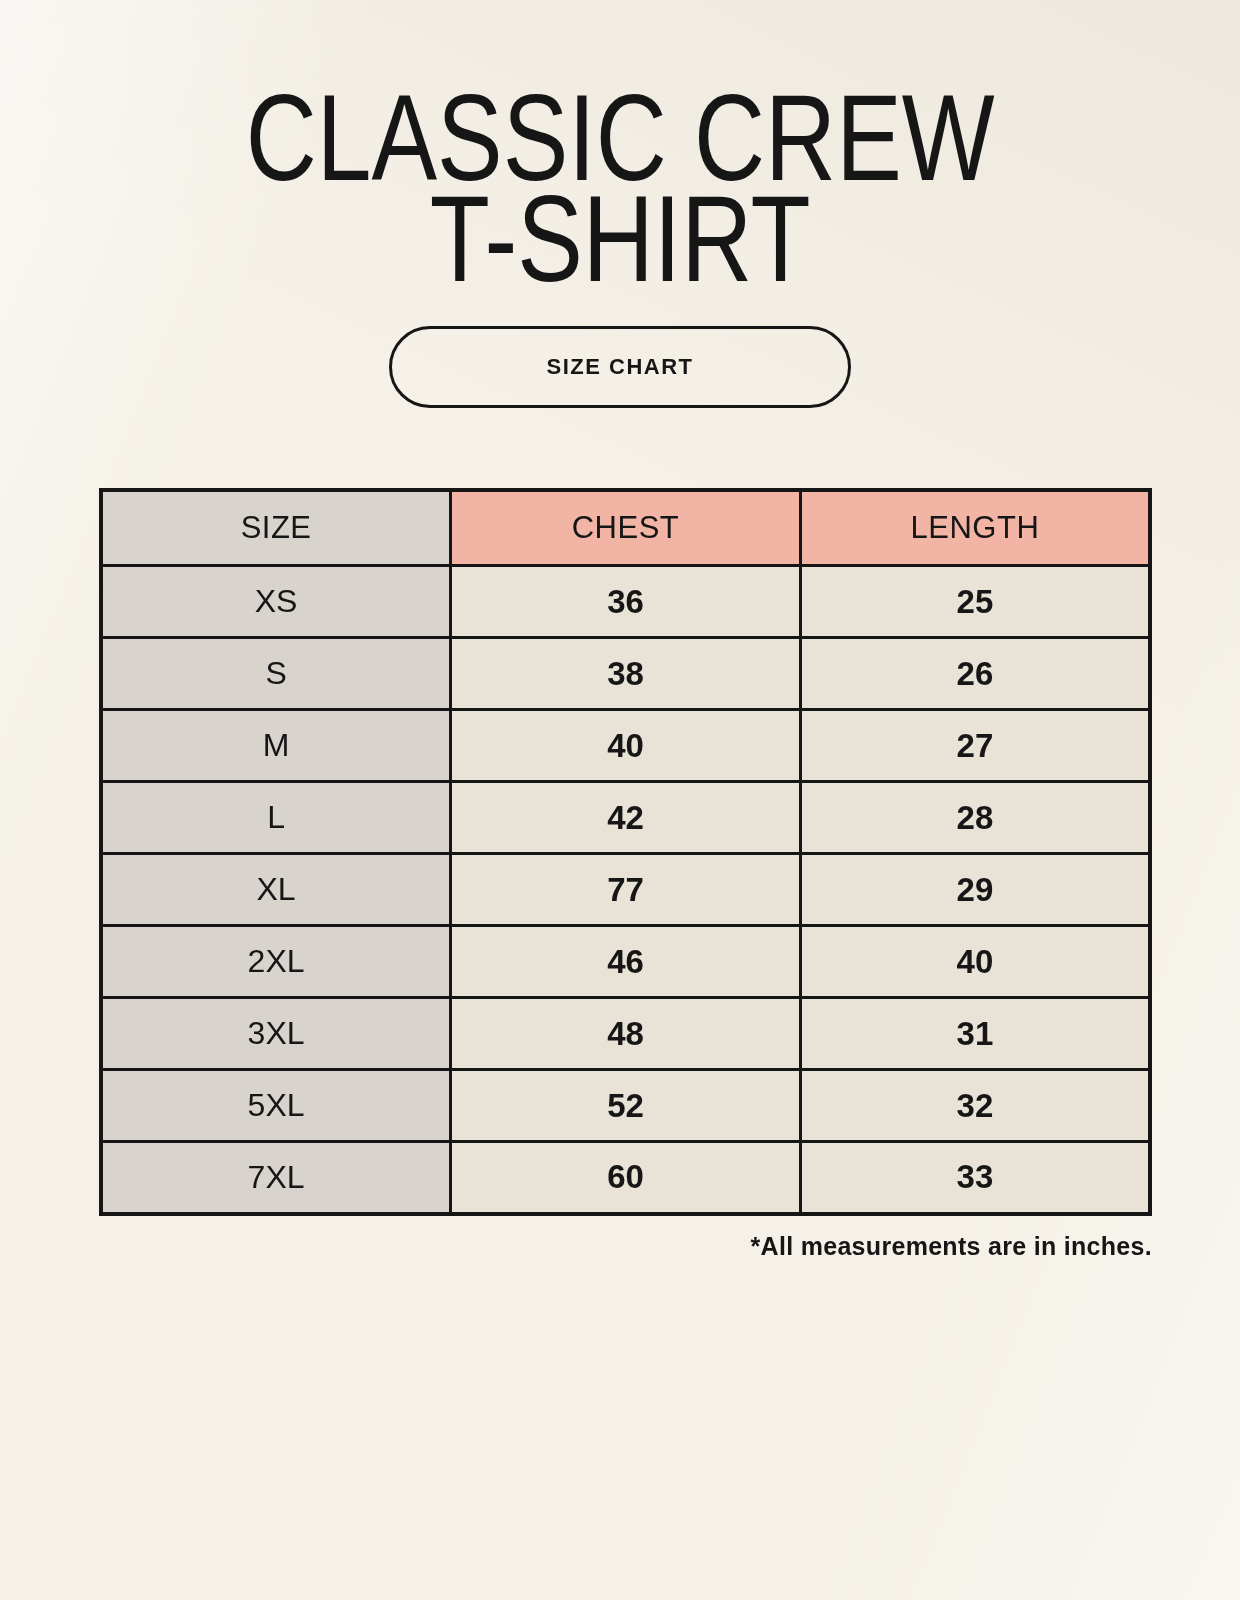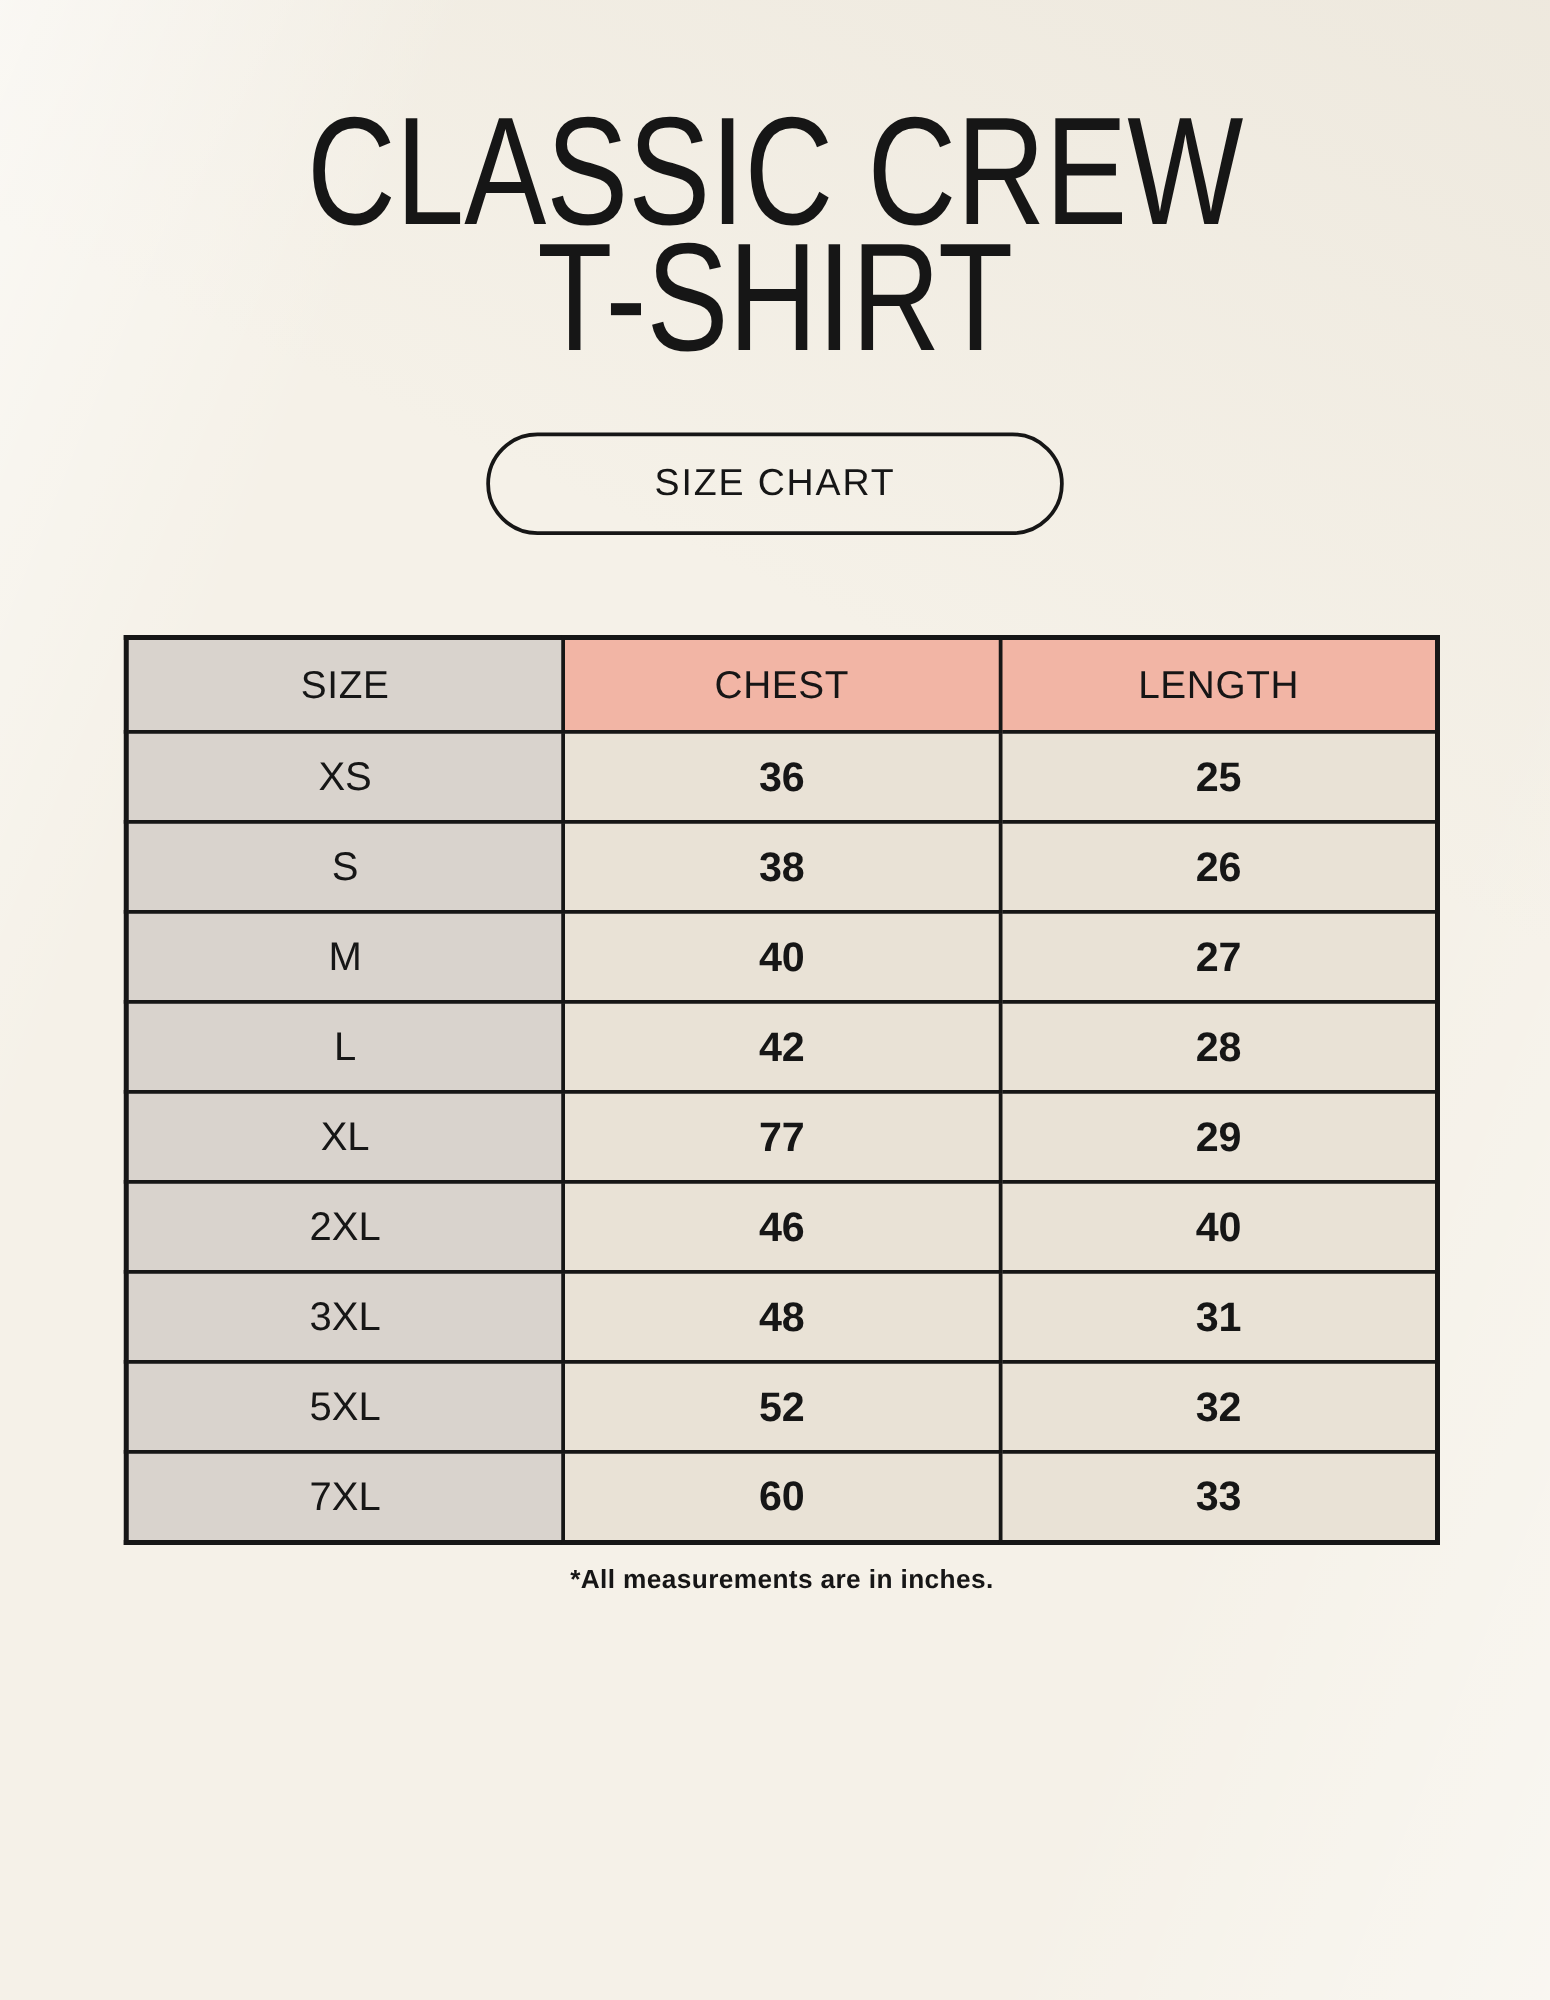--- a/index.html
+++ b/index.html
@@ -30,27 +30,27 @@
     display: inline-block;
     transform: scaleX(0.80);
     transform-origin: 50% 50%;
   }
   .page-title .line { display: block; }
 
   .size-chart-btn {
     display: block;
     width: 462px;
     height: 82px;
-    margin: 56px auto 0 auto;
+    margin: 36px auto 0 auto;
     background: transparent;
     border: 3px solid var(--border, #161616);
     border-radius: 41px;
     font-family: "Liberation Sans", sans-serif;
-    font-size: 30px;
-    font-weight: normal;
+    font-size: 22px;
+    font-weight: bold;
     letter-spacing: 1.5px;
     color: var(--text, #161616);
     cursor: pointer;
   }
 
   .size-table {
     width: 1053px;
     margin: 80px 0 0 99px;
     border-collapse: collapse;
     border: 4px solid var(--border, #161616);
@@ -78,22 +78,22 @@
   }
   .size-table td.size-cell {
     background: var(--size-gray, #d9d3cd);
     font-weight: normal;
     font-size: 32px;
   }
 
   .footnote {
     width: 1053px;
     margin: 16px 0 12px 99px;
-    text-align: center;
-    font-size: 21px;
+    text-align: right;
+    font-size: 25px;
     font-weight: bold;
     letter-spacing: 0.3px;
   }
 </style>
 </head>
 <body>
 
 <h1 class="page-title">
   <span class="condense">
     <span class="line">CLASSIC CREW</span>

